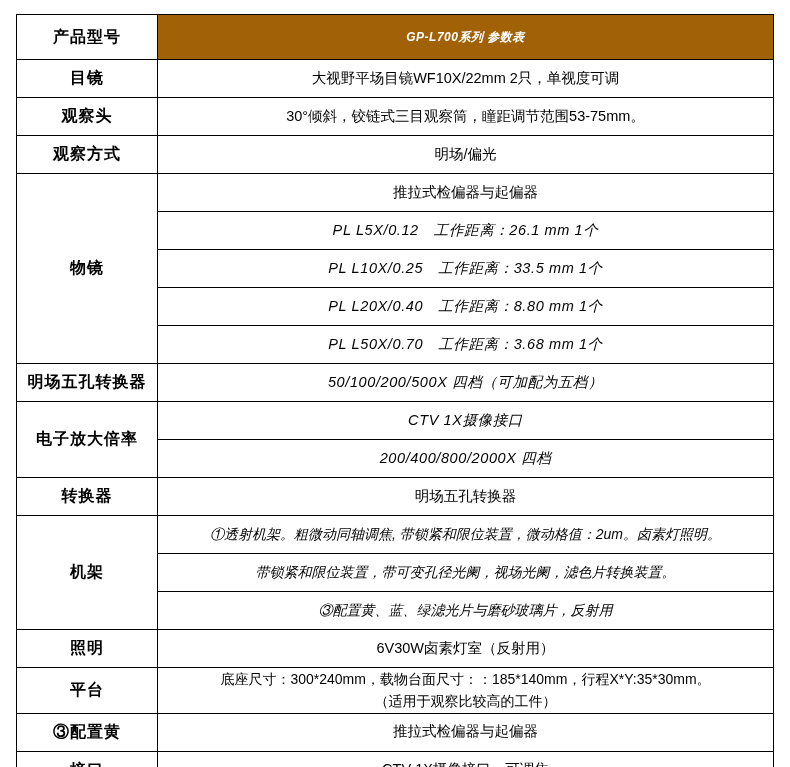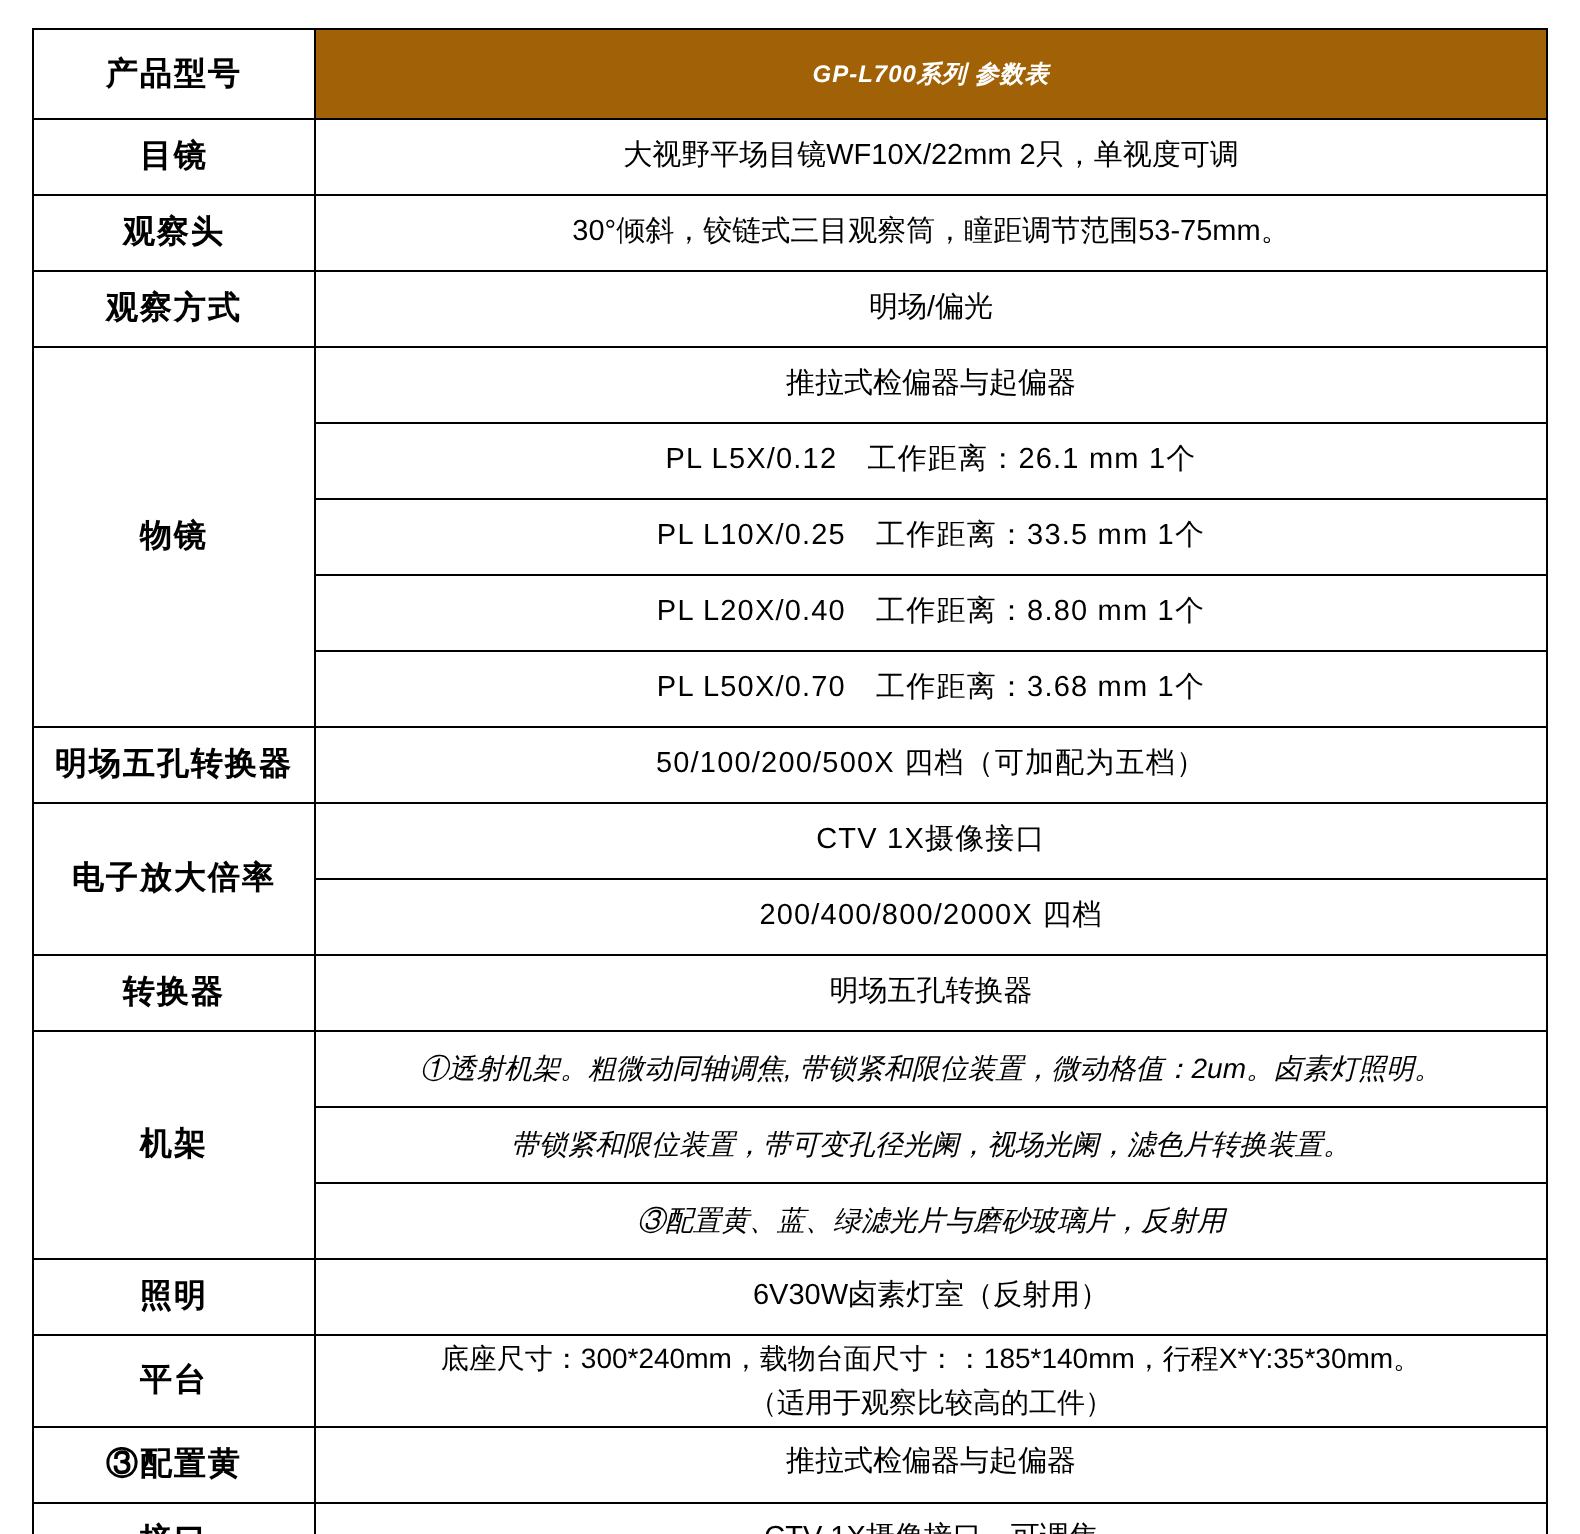--- a/index.html
+++ b/index.html
@@ -51,20 +51,21 @@
     font-weight: bold;
     height: 44px;
     letter-spacing: 0.5px;
     font-style: italic;
   }
   .row-h38 { height: 38px; }
   .row-h40 { height: 40px; }
   .mono-ish {
     font-size: 14.5px;
     letter-spacing: 0.6px;
+    font-style: italic;
   }
   .frame-line {
     font-size: 14px;
     text-align: left;
     padding: 7px 10px;
     line-height: 1.45;
     font-style: italic;
   }
   .stage-val {
     font-size: 14px;

